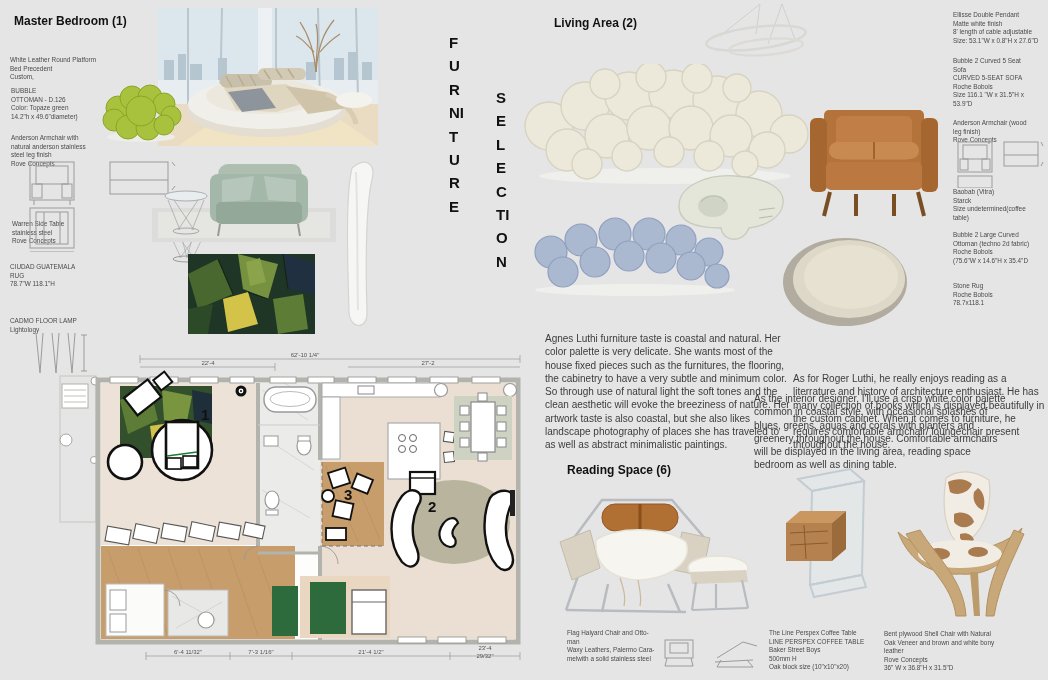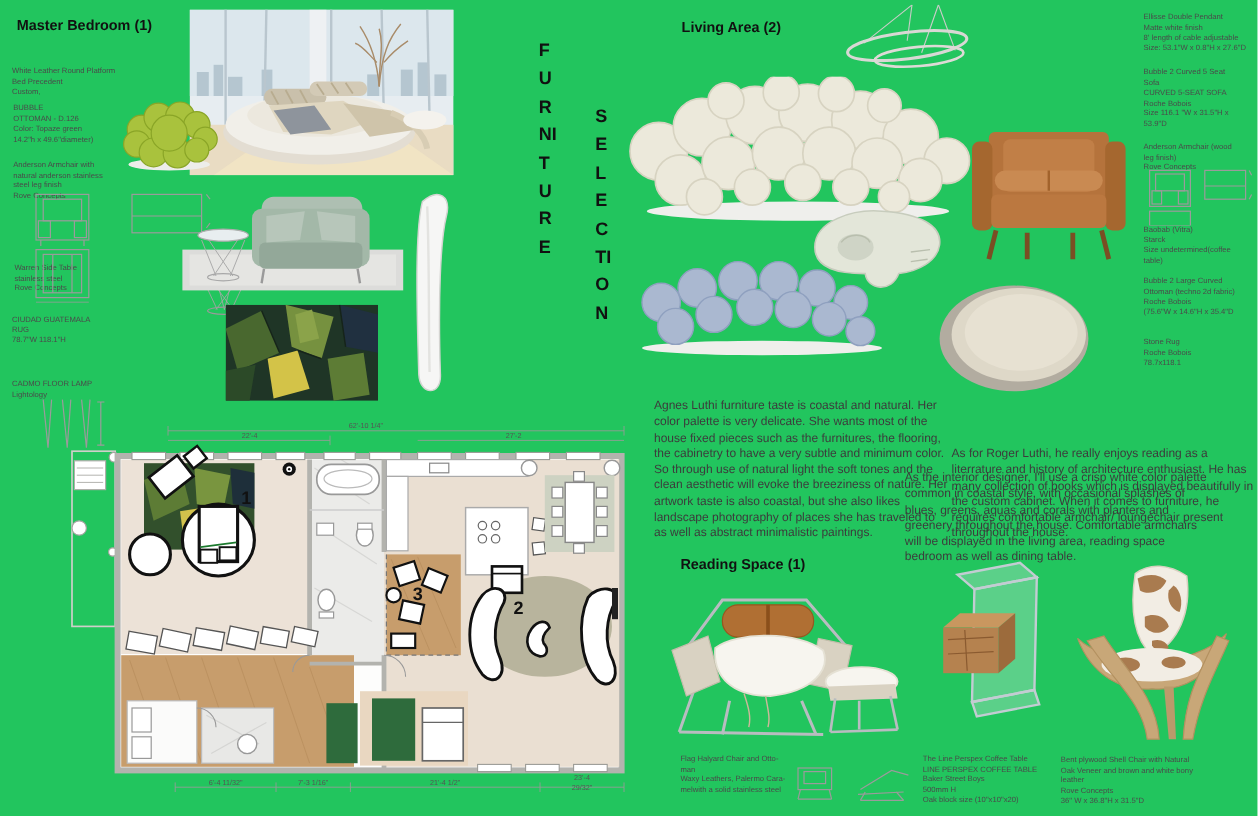--- a/index.html
+++ b/index.html
@@ -1,35 +1,35 @@
 <!DOCTYPE html>
 <html><head>
 <meta charset="utf-8">
 <style>
   html,body{margin:0;padding:0;background:#ffffff;}
-  #board{position:relative;width:1048px;height:680px;background:#22c55e;overflow:hidden;
+  #board{position:relative;width:1048px;height:680px;background:#e5e5e5;overflow:hidden;
          font-family:"Liberation Sans",sans-serif;color:#3a3a3a;}
   .abs{position:absolute;}
   .heading{font-weight:bold;font-size:12px;color:#111;}
   .spec{font-size:6.4px;line-height:1.34;white-space:pre-line;color:#4a4a4a;}
   .para{font-size:10px;line-height:1.33;color:#3c3c3c;text-align:left;}
   .vword{font-weight:bold;font-size:15px;color:#111;width:17px;word-break:break-all;
          line-height:23.4px;letter-spacing:0;}
   svg{display:block;}
   .dimtxt{font-size:6px;fill:#555;font-family:"Liberation Sans",sans-serif;}
   .marker{font-size:15px;font-weight:bold;fill:#111;font-family:"Liberation Sans",sans-serif;}
 </style>
 </head>
 <body>
 
 <div id="board">
 
   <div class="abs heading" style="left:14px;top:14px;">Master Bedroom (1)</div>
-  <div class="abs heading" style="left:568px;top:16px;">Living Area (2)</div>
-  <div class="abs heading" style="left:567px;top:463px;">Reading Space (1)</div>
+  <div class="abs heading" style="left:554px;top:16px;">Living Area (2)</div>
+  <div class="abs heading" style="left:567px;top:463px;">Reading Space (6)</div>
 
   <div class="abs vword" style="left:496px;top:86px;">SELECTION</div>
   <div class="abs vword" style="left:449px;top:31px;">FURNITURE</div>
 
   <div class="abs spec" style="left:10px;top:56px;">White Leather Round Platform
 Bed Precedent
 Custom,</div>
   <div class="abs spec" style="left:11px;top:87px;">BUBBLE
 OTTOMAN - D.126
 Color: Topaze green

